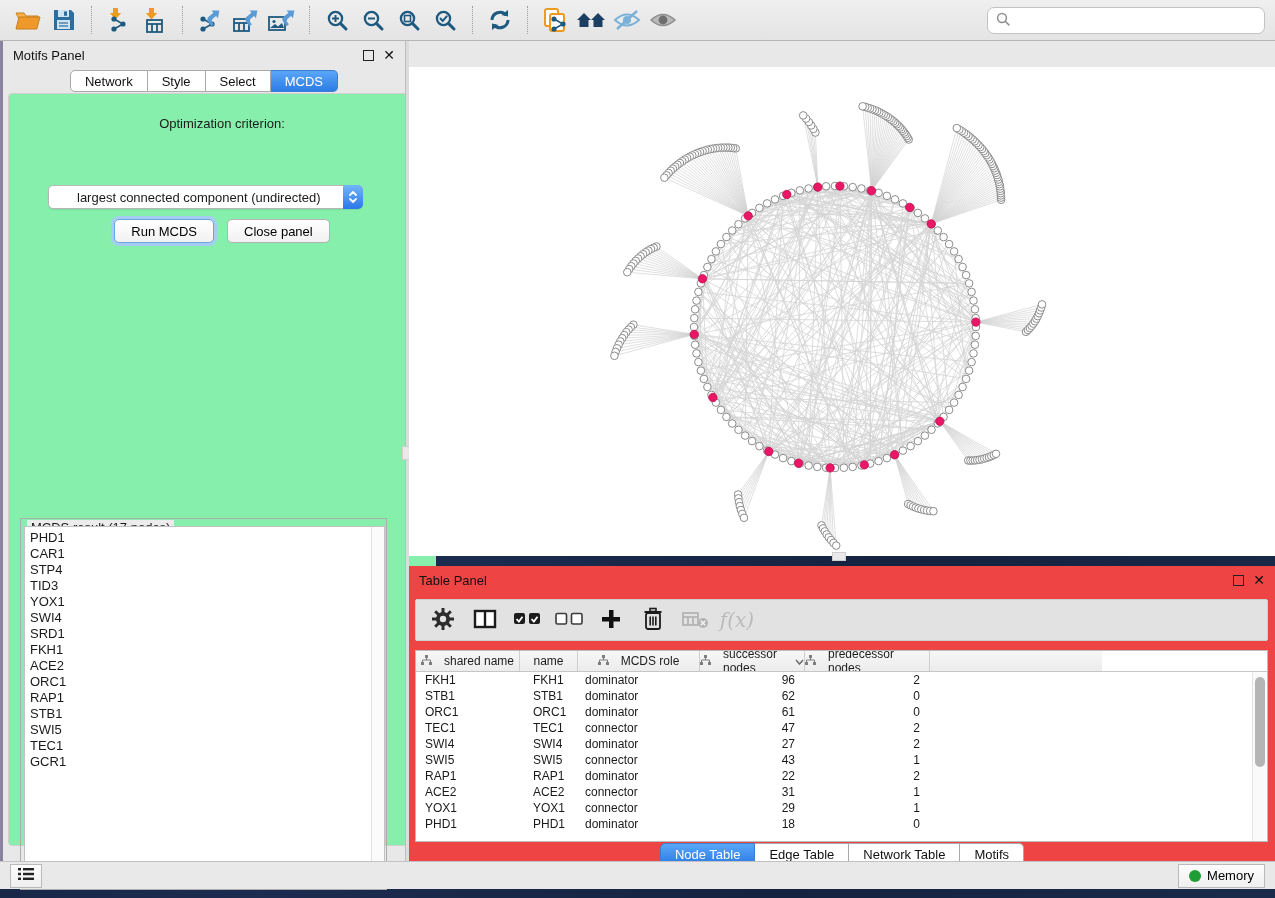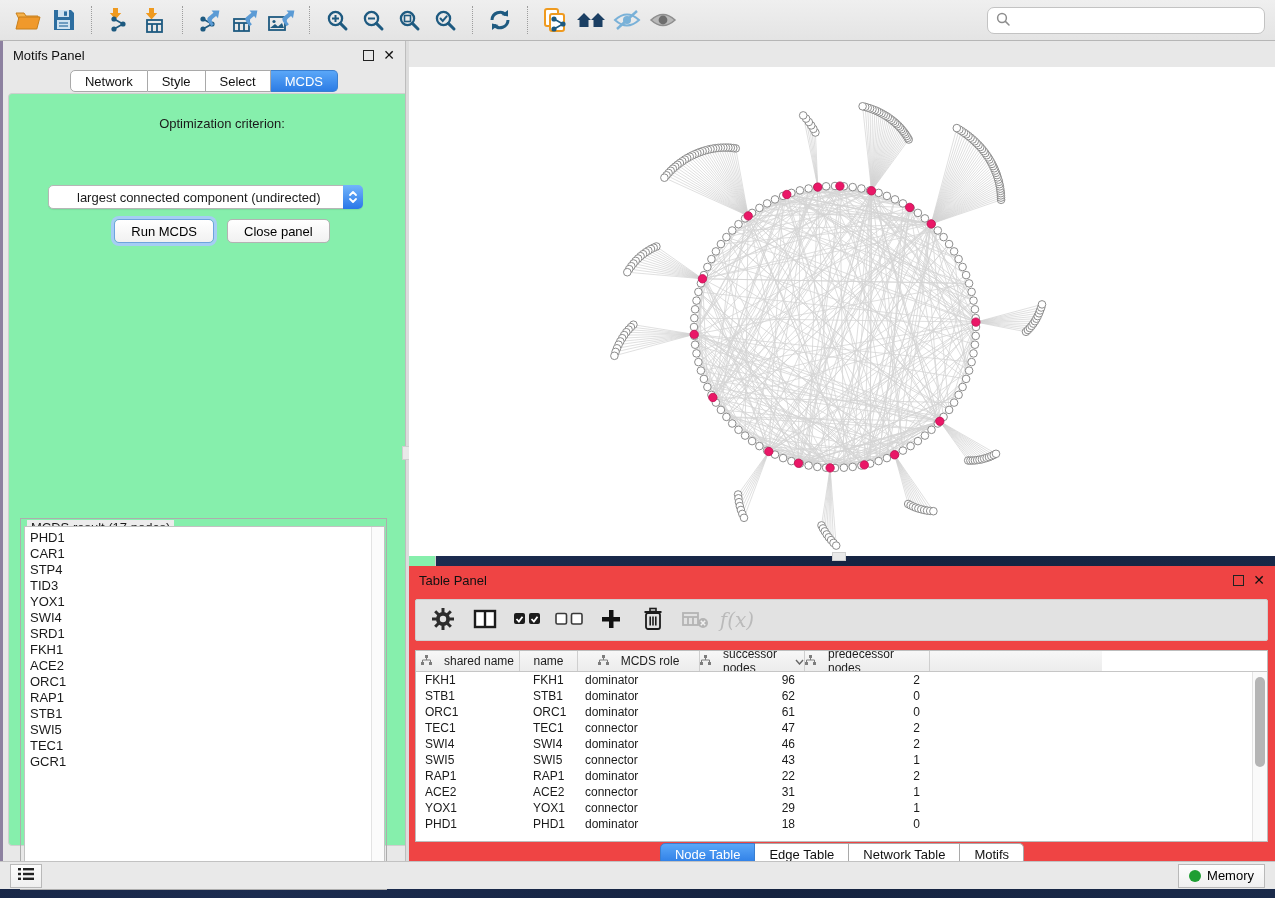--- a/index.html
+++ b/index.html
@@ -1317,21 +1317,21 @@
             <div class="td" style="width: 104px; padding: 0px 0px 0px 9px;">TEC1</div>
             <div class="td" style="width: 58px; padding: 0px 0px 0px 13px;">TEC1</div>
             <div class="td" style="width: 122px; padding: 0px 0px 0px 7px;">connector</div>
             <div class="td num" style="width: 105px; padding: 0px 10px 0px 0px;">47</div>
             <div class="td num" style="width: 125px; padding: 0px 10px 0px 0px;">2</div>
           </div>
           <div class="trow">
             <div class="td" style="width: 104px; padding: 0px 0px 0px 9px;">SWI4</div>
             <div class="td" style="width: 58px; padding: 0px 0px 0px 13px;">SWI4</div>
             <div class="td" style="width: 122px; padding: 0px 0px 0px 7px;">dominator</div>
-            <div class="td num" style="width: 105px; padding: 0px 10px 0px 0px;">46</div>
+            <div class="td num" style="width: 105px; padding: 0px 10px 0px 0px;">27</div>
             <div class="td num" style="width: 125px; padding: 0px 10px 0px 0px;">2</div>
           </div>
           <div class="trow">
             <div class="td" style="width: 104px; padding: 0px 0px 0px 9px;">SWI5</div>
             <div class="td" style="width: 58px; padding: 0px 0px 0px 13px;">SWI5</div>
             <div class="td" style="width: 122px; padding: 0px 0px 0px 7px;">connector</div>
             <div class="td num" style="width: 105px; padding: 0px 10px 0px 0px;">43</div>
             <div class="td num" style="width: 125px; padding: 0px 10px 0px 0px;">1</div>
           </div>
           <div class="trow">

